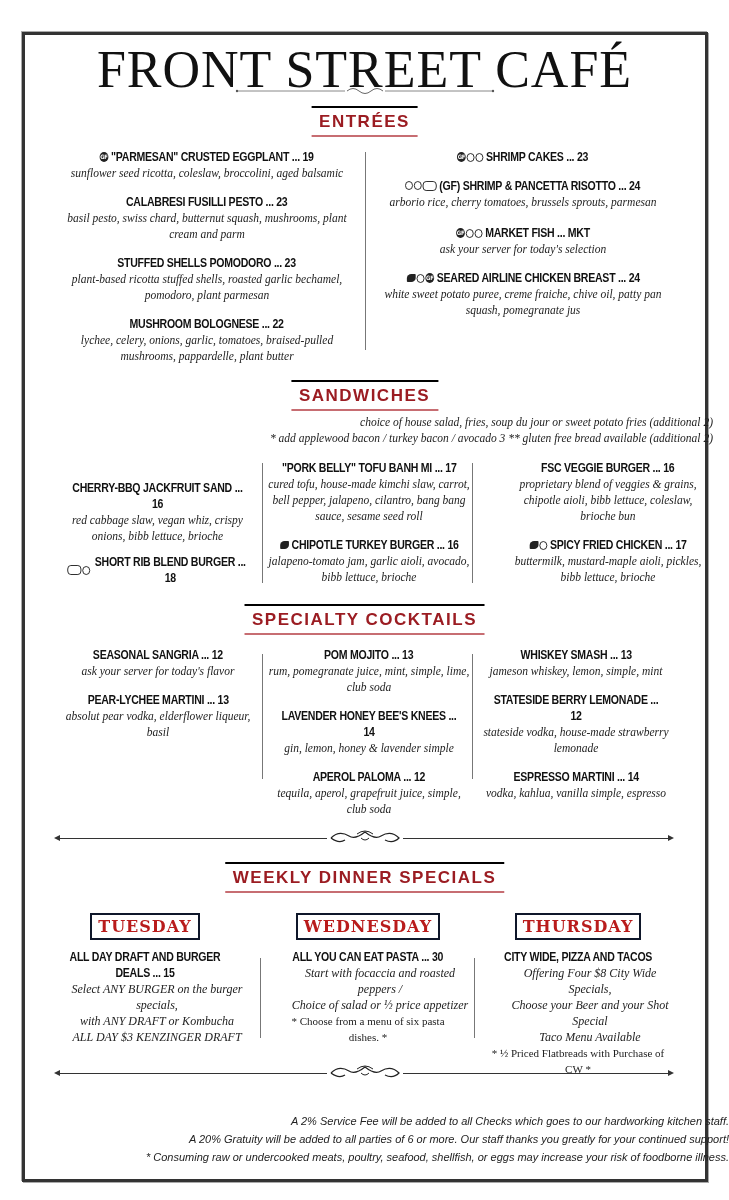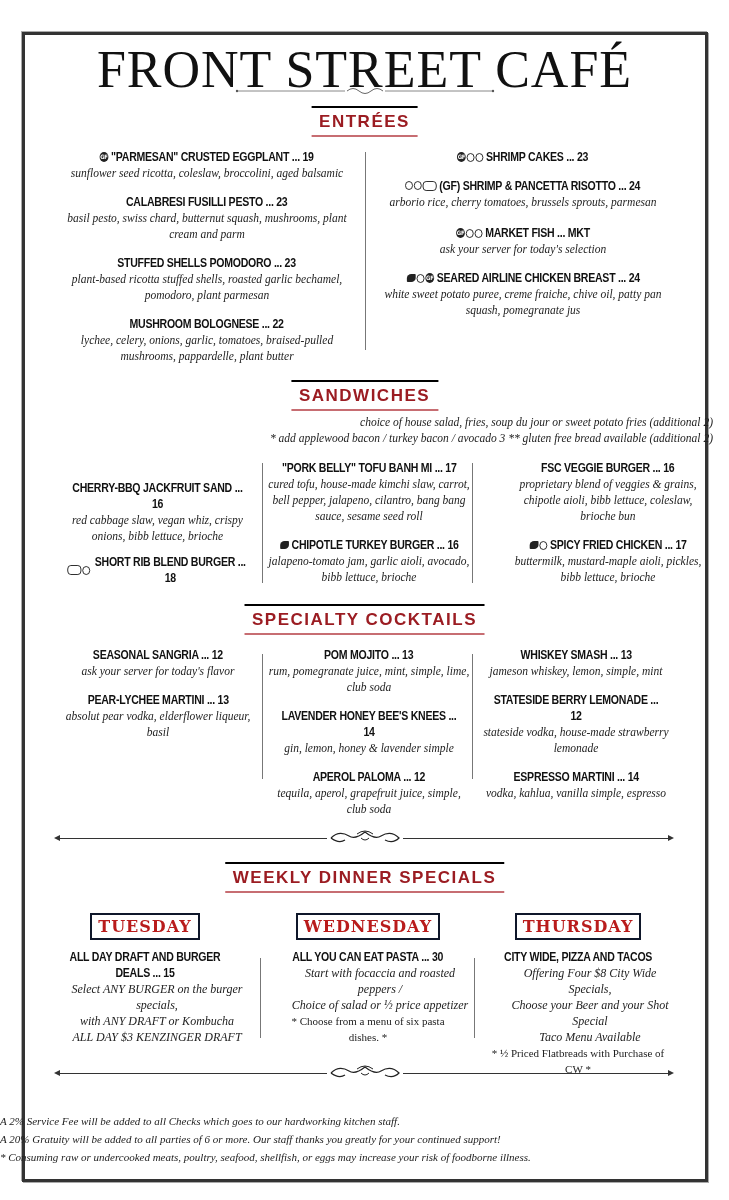--- a/index.html
+++ b/index.html
@@ -17,21 +17,21 @@
   .icons { display:inline-flex; gap:1px; align-items:center; }
   .ic { display:inline-block; width:10px; height:10px; border-radius:50%; background:#222; color:#fff; font-size:6px; line-height:10px; text-align:center; font-family:"DejaVu Sans", sans-serif; font-weight:bold; }
   .ic.white { background:#fff; color:#222; border:1.5px solid #222; width:7px; height:7px; line-height:7px; }
   .ic.leaf { border-radius:50% 10% 50% 10%; width:10px; height:8px; }
   .ic.pig { border-radius:4px; width:14px; height:8px; background:#fff; border:1.5px solid #222; }
   .day-box { display:inline-block; border:2px solid #0f172a; padding:2px 6px; font-family:"DejaVu Serif", serif; font-weight:bold; font-size:16px; letter-spacing:1px; color:#b91c1c; margin-bottom:6px; }
   .long-rule { position:absolute; left:58px; width:612px; height:1px; background:#333; }
   .arrow-l, .arrow-r { position:absolute; width:0; height:0; border-top:3px solid transparent; border-bottom:3px solid transparent; }
   .arrow-l { border-right:6px solid #333; }
   .arrow-r { border-left:6px solid #333; }
-  .footer { position:absolute; left:0; right:0; top:1112px; text-align:left; font-family:Liberation Serif, serif; font-style:italic; font-size:11px; line-height:18px; color:#222; }
+  .footer { position:absolute; left:0; right:0; top:1112px; text-align:right; font-family:Liberation Sans, sans-serif; font-style:italic; font-size:11px; line-height:18px; color:#222; }
   .spec-desc { font-family:"Liberation Serif", serif; font-style:italic; font-size:12px; line-height:16px; color:#222;padding-left:24px; }
   .spec-plain { font-family:"Liberation Serif", serif; font-size:11px; line-height:16px; color:#222; }
 </style>
 </head>
 <body>
 
 <div class="frame"></div>
 
 <div class="title">FRONT STREET CAFÉ</div>
 

